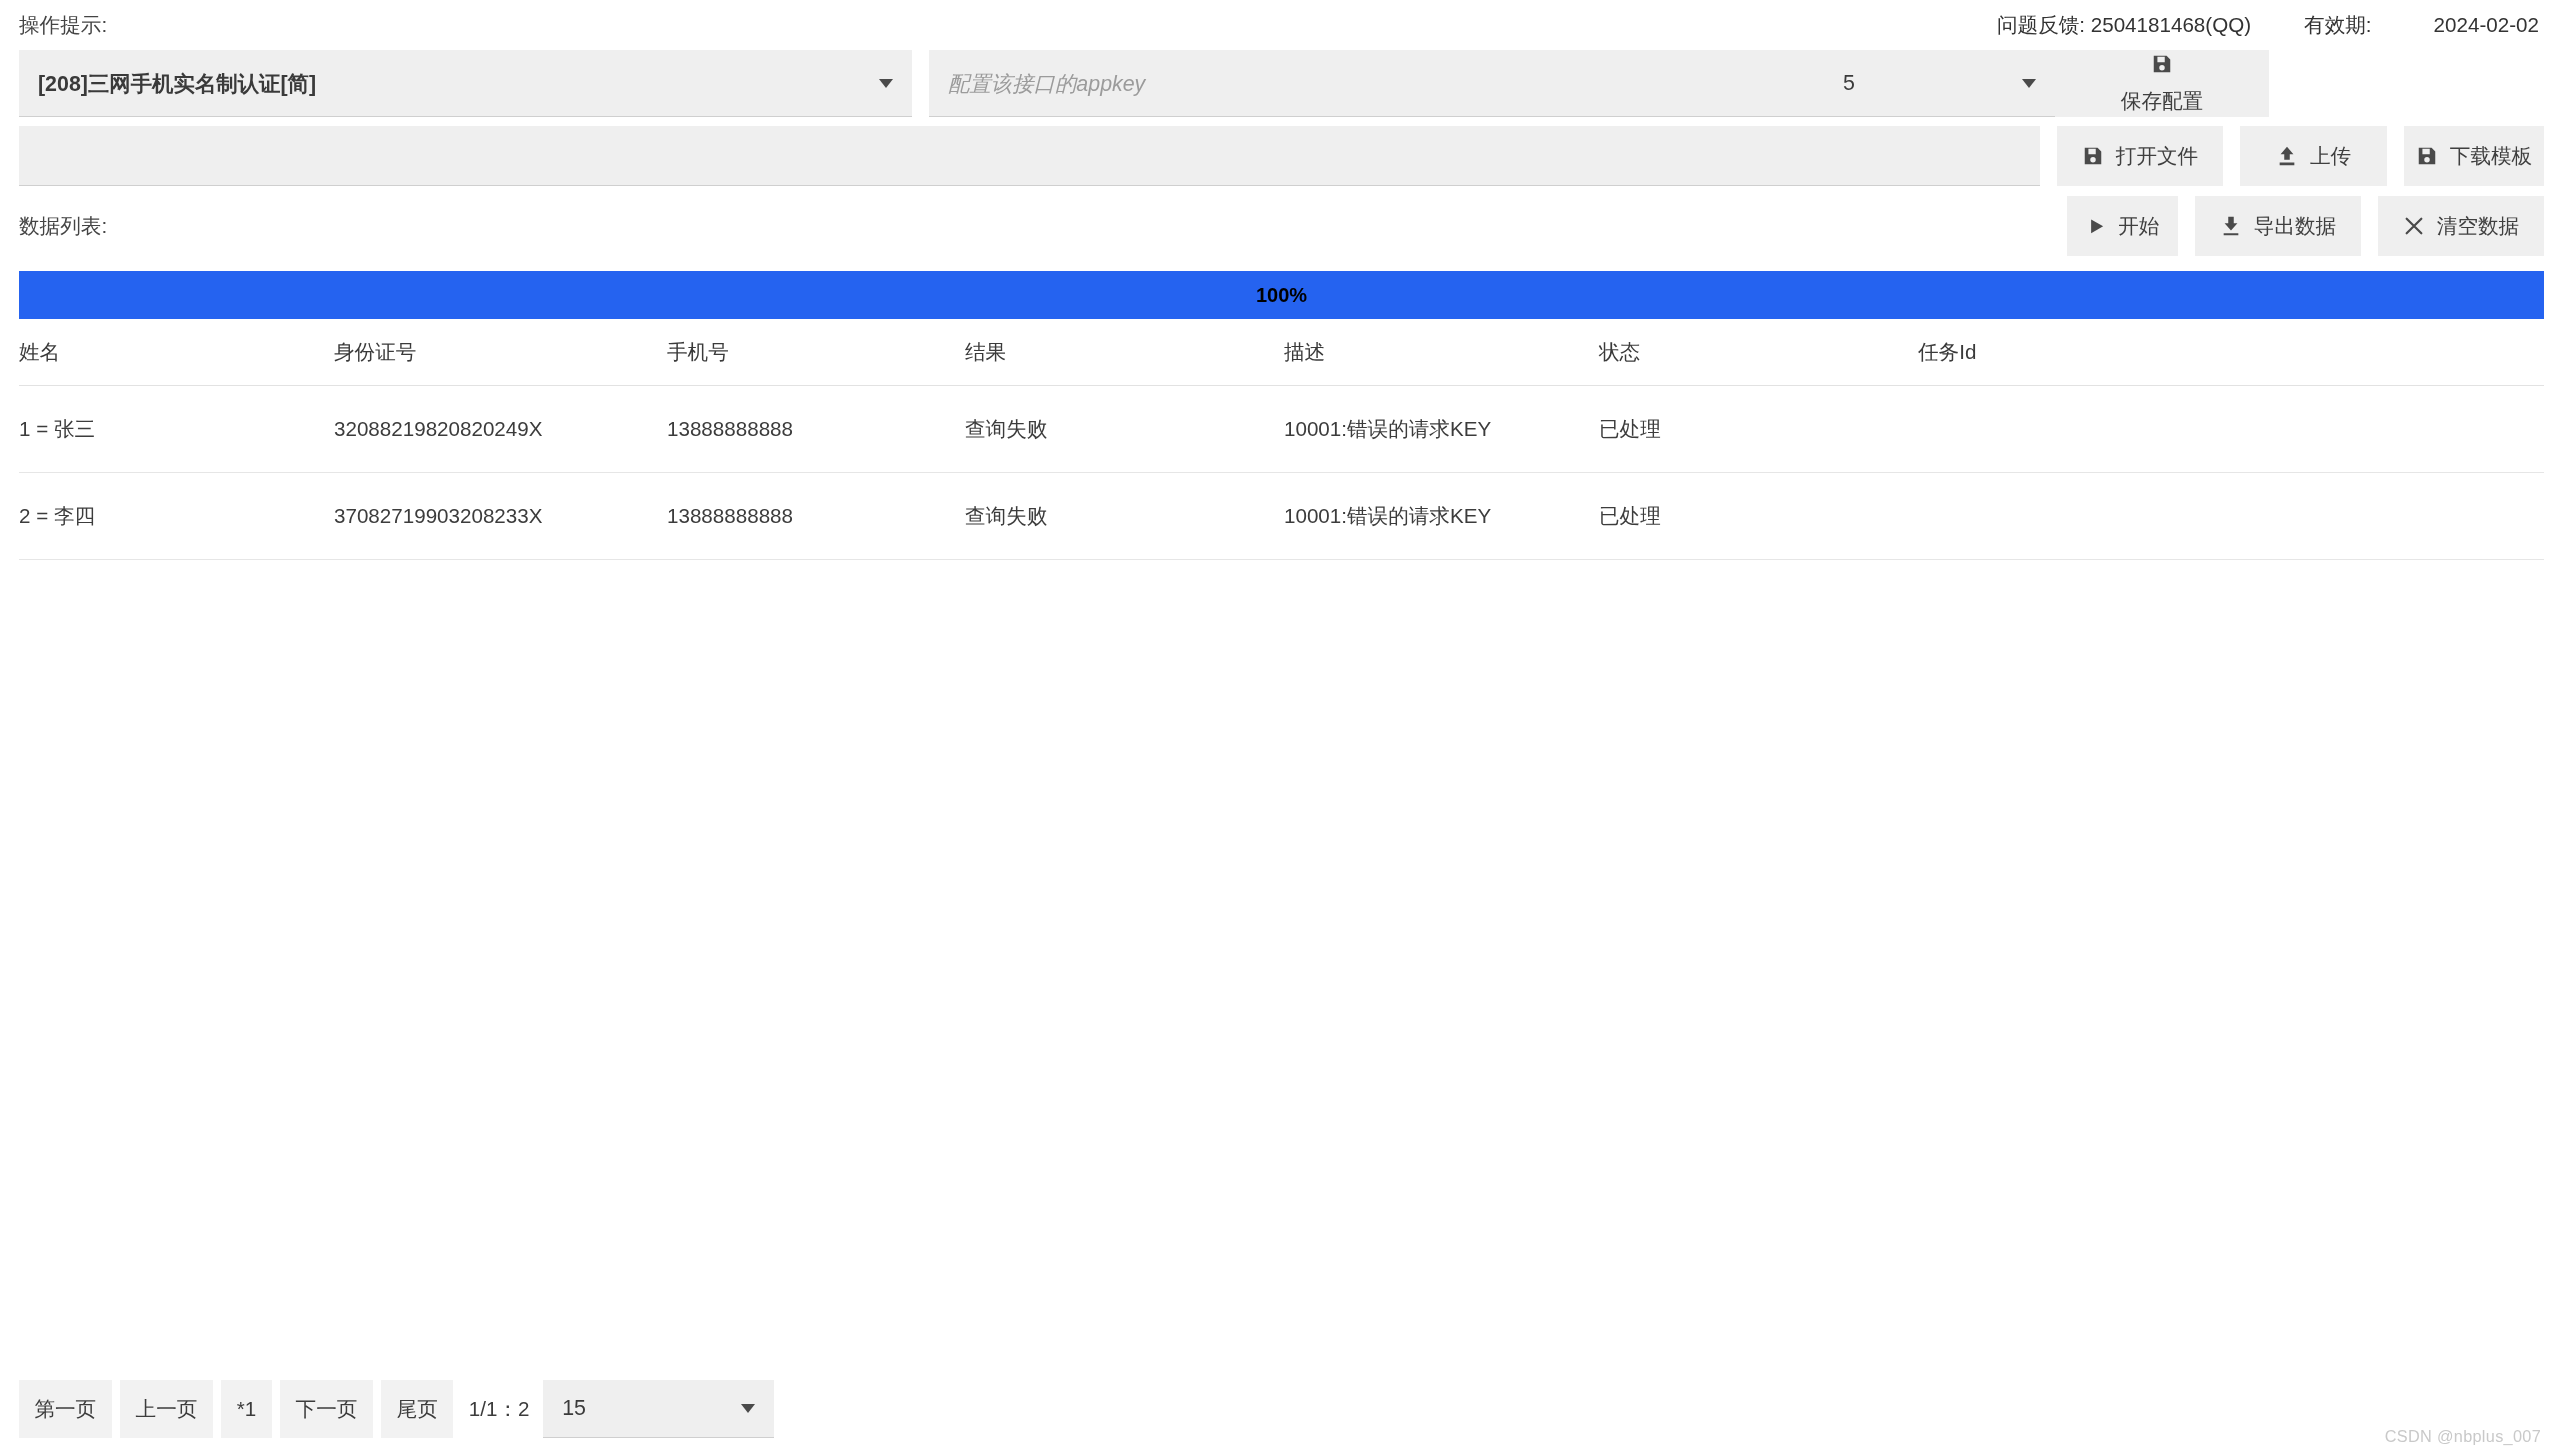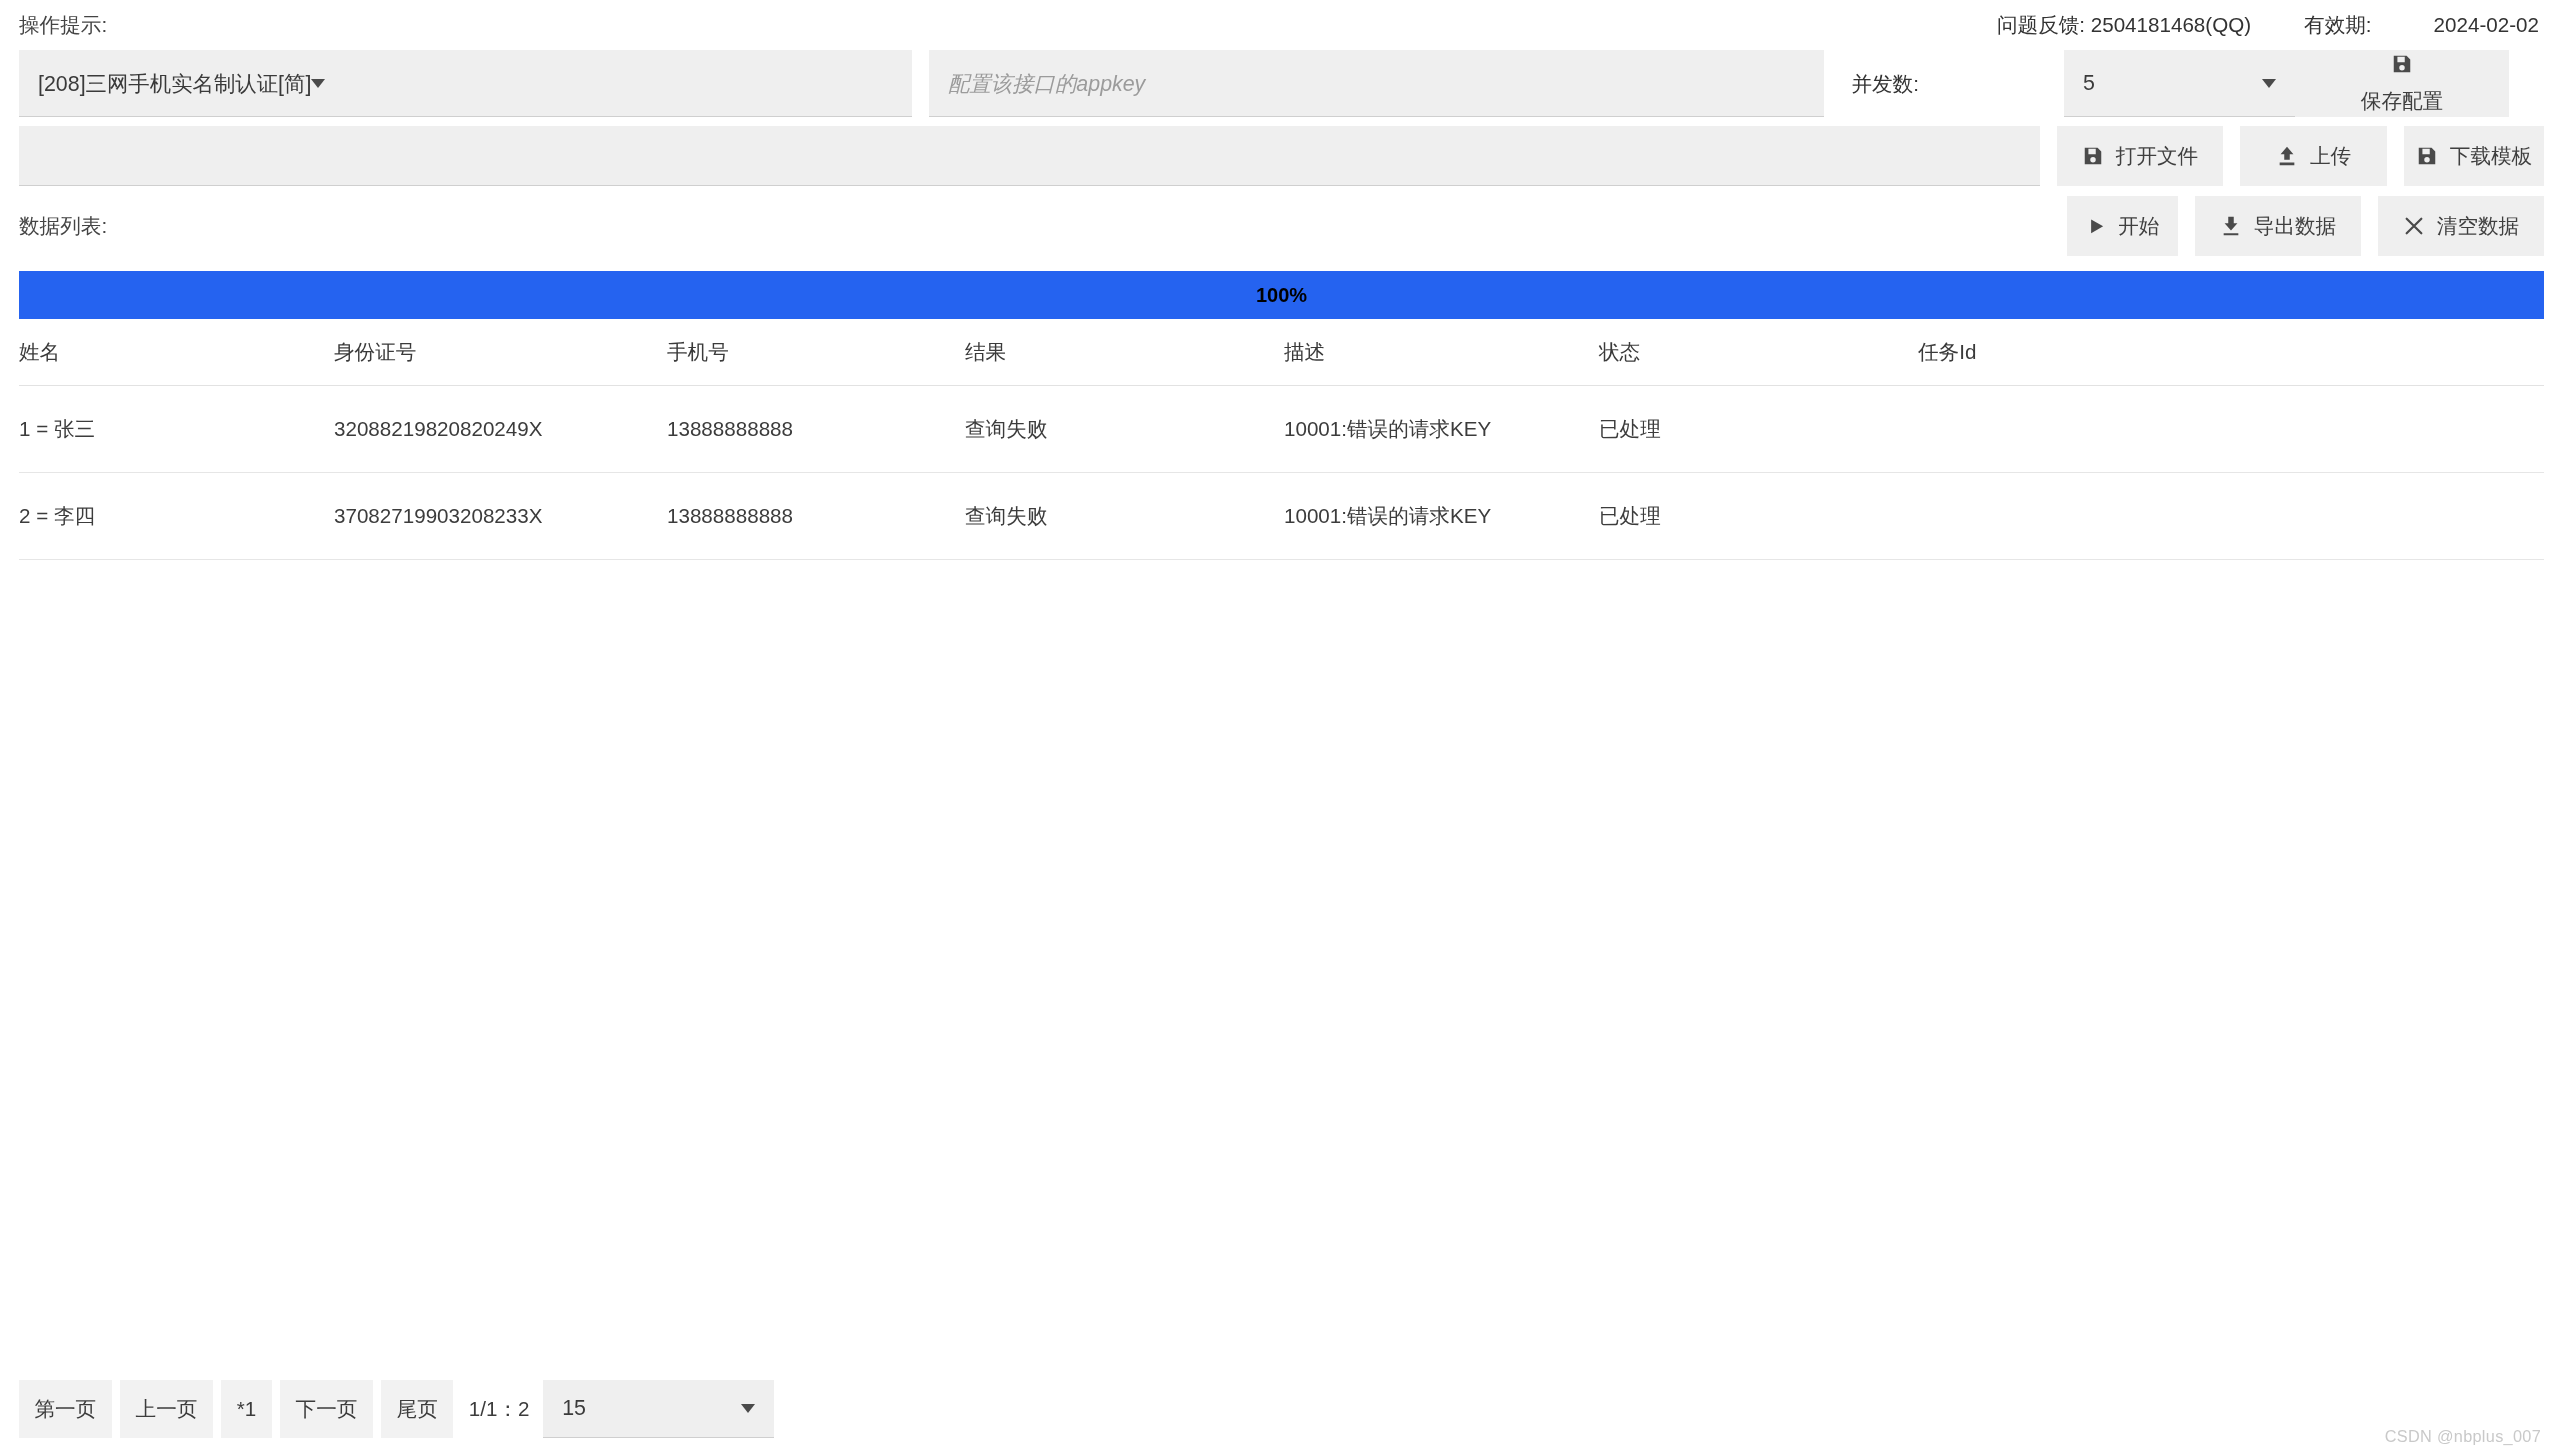--- a/index.html
+++ b/index.html
@@ -104,20 +104,22 @@
     align-items: center;
     font-size: 21.4px;
     color: #3a3a3a;
     padding: 0 19px;
     position: relative;
   }
   .field.placeholder { color: #9b9b9b; }
 
   .select-api {
     width: 893px;
+    justify-content: space-between;
+    font-weight: bold;
   }
   .appkey-wrap {
     flex: 0 0 895px;
     margin-left: 17px;
     font-style: italic;
   }
   .appkey {
     width: 100%;
     height: 100%;
   }
@@ -351,21 +353,20 @@
         <span>[208]三网手机实名制认证[简]</span>
         <span class="caret"></span>
       </div>
 
       <div class="appkey-wrap">
         <div class="field appkey placeholder">
           <span>配置该接口的appkey</span>
         </div>
       </div>
 
-      <div class="concurrency-label">并发数:</div>
 
       <div class="field select-concurrency">
         <span>5</span>
         <span class="caret"></span>
       </div>
 
       <button class="btn btn-save-config">
         <span class="icon">
           <svg width="22" height="22" viewBox="0 0 24 24" fill="#4a4a4a">
             <path d="M3 3h14l4 4v14H3V3zm4 1v6h8V4H7zm5 9a3 3 0 100 6 3 3 0 000-6z"></path>

